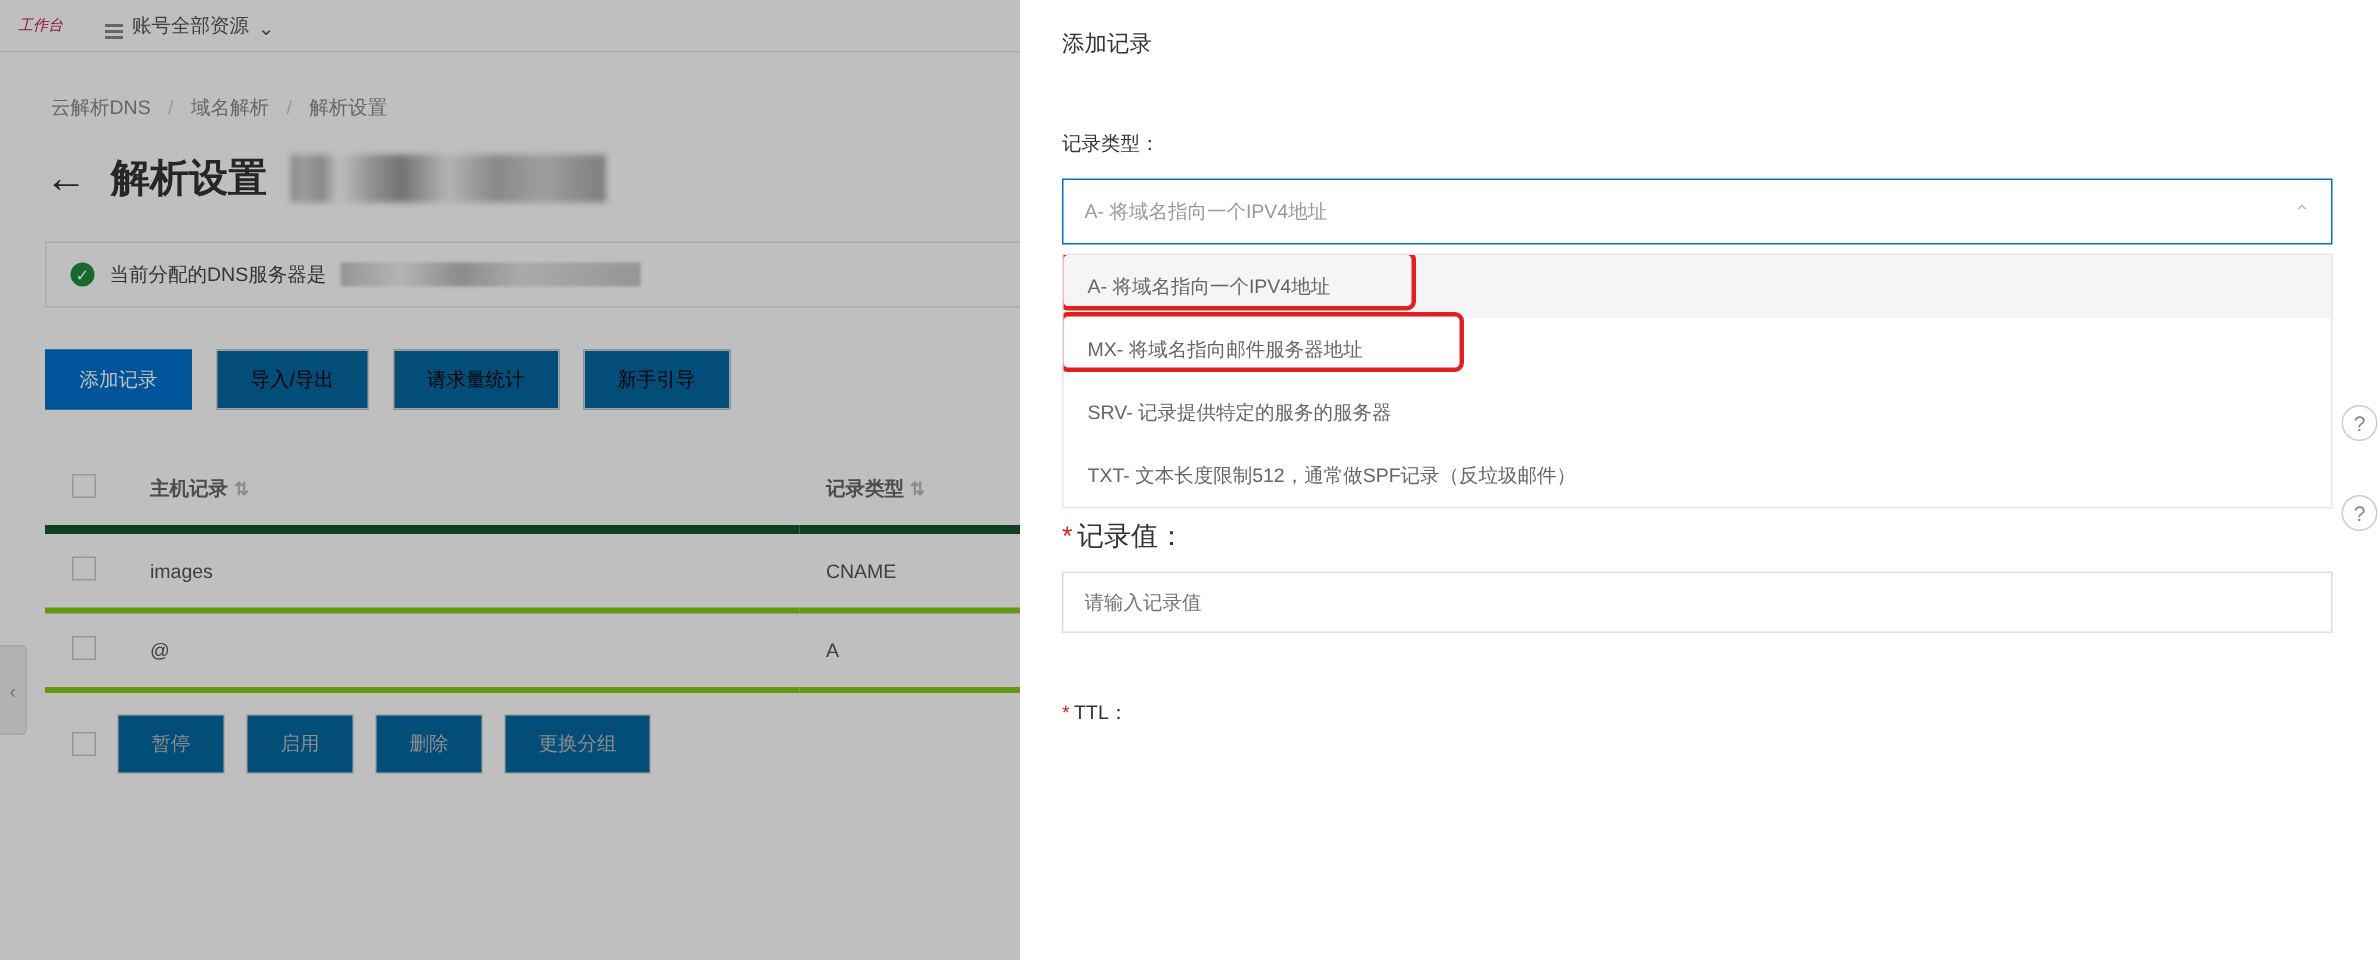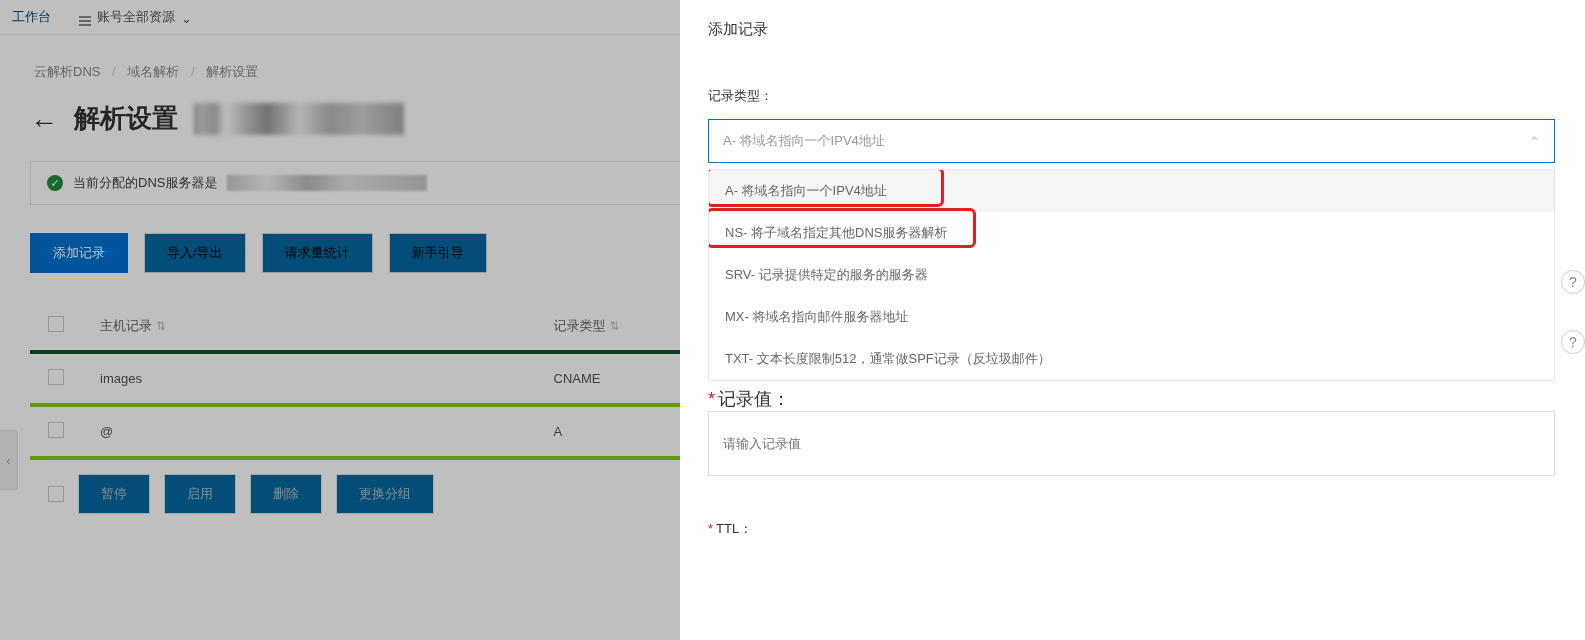--- a/index.html
+++ b/index.html
@@ -1,20 +1,20 @@
 <!DOCTYPE html>
 <html><head>
 <meta charset="utf-8">
 <style>
 * { margin: 0; padding: 0; box-sizing: border-box; }
 body { font-family: -apple-system, "Microsoft YaHei", sans-serif; font-size: 13px; color: #333; position: relative; width: 1585px; height: 640px; overflow: hidden; }
 
 
 .topbar { height: 35px; background: #fff; border-bottom: 1px solid #e6e6e6; display: flex; align-items: center; padding: 0 12px; gap: 28px; }
-.topbar-label { color: #0c4a6e; font-size: 13px; }
+.topbar-label { color: #be185d; font-size: 10px; font-style: italic; }
 .resource-selector { display: flex; align-items: flex-end; gap: 6px; cursor: pointer; color: #555; }
 
 
 .main-area { padding: 28px 30px; background: #fff; }
 .breadcrumb { color: #888; font-size: 13px; margin-bottom: 20px; }
 .breadcrumb span { margin: 0 4px; }
 .breadcrumb .sep { color: #ccc; }
 
 .page-title-row { display: flex; align-items: center; gap: 16px; margin-bottom: 25px; }
 .back-arrow { font-size: 28px; font-weight: bold; cursor: pointer; }
@@ -24,21 +24,21 @@
 
 .info-banner { border: 1px solid #e6e6e6; padding: 12px 16px; margin-bottom: 28px; display: flex; align-items: center; gap: 10px; font-size: 13px; color: #444; }
 .check-icon { width: 16px; height: 16px; border-radius: 50%; background: #1e8e3e; color: #fff; display: flex; align-items: center; justify-content: center; font-size: 11px; }
 
 .action-row { display: flex; gap: 16px; margin-bottom: 28px; }
 .btn { padding: 10px 22px; font-size: 13px; border: 1px solid #d9d9d9; background: #0369a1; cursor: pointer; }
 .btn-primary { background: #0070cc; color: #fff; border-color: #0070cc; }
 
 .table { width: 100%; border-collapse: collapse; }
 .table th, .table td { text-align: left; padding: 15px 18px; font-weight: normal; color: #555; font-size: 13px; }
-.table thead th { color: #666; border-bottom: 4px solid #14532d; }
+.table thead th { color: #666; border-bottom: 6px solid #14532d; font-weight: bold; }
 .table tbody td { border-bottom: 4px solid #84cc16; }
 .checkbox { width: 16px; height: 16px; border: 1px solid #ccc; display: inline-block; cursor: pointer; }
 .sort-icon { color: #bbb; margin-left: 4px; font-size: 12px; }
 
 .foot-actions { display: flex; align-items: center; gap: 14px; padding: 14px 18px; }
 .foot-actions .btn { color: #bbb; border-color: #e0e0e0; }
 
 
 .dim { position: absolute; left: 0; top: 0; width: 680px; height: 640px; background: rgba(0,0,0,.25); pointer-events: none; }
 
@@ -50,21 +50,21 @@
 .chev { color: #bbb; }
 
 .dropdown { margin-top: 6px; border: 1px solid #e6e6e6; max-height: 295px; overflow-y: auto; position: relative; }
 .dropdown-item { padding: 12px 16px; color: #666; cursor: pointer; font-size: 13px; }
 .dropdown-item.active { background: #f5f5f5; }
 .red-box1 { position: absolute; left: -3px; top: -3px; width: 238px; height: 40px; border: 3px solid #e02020; border-radius: 6px; pointer-events: none; }
 .red-box2 { position: absolute; left: -3px; top: 38px; width: 270px; height: 40px; border: 3px solid #e02020; border-radius: 6px; pointer-events: none; }
 
 .record-val-label { margin-top: 6px; font-size: 18px; }
 .record-val-label .req { color: #e02020; margin-right: 3px; }
-.input-box { width: 100%; border: 1px solid #ddd; padding: 24px 14px; color: #999; font-size: 13px; }
+.input-box { width: 100%; border: 1px solid #ddd; padding: 12px 14px; margin-top: 12px; color: #999; font-size: 13px; }
 
 .ttl-label { margin-top: 44px; font-size: 13px; }
 .ttl-label .req { color: #e02020; margin-right: 3px; }
 
 .help-icon { position: absolute; right: 0; width: 24px; height: 24px; border: 1px solid #ccc; border-radius: 50%; color: #888; display: flex; align-items: center; justify-content: center; font-size: 14px; background: #fff; }
 .help1 { top: 270px; }
 .help2 { top: 330px; }
 
 .watermark { position: absolute; right: 18px; bottom: 10px; color: rgba(120,120,120,.55); font-size: 14px; }
 .sidebar-tab { position: absolute; left: 0; top: 430px; width: 18px; height: 60px; background: #eee; border: 1px solid #ddd; border-left: none; border-radius: 0 4px 4px 0; display: flex; align-items: center; justify-content: center; color: #999; cursor: pointer; }
@@ -161,23 +161,22 @@
   </div>
   <div class="select-box">
     <span>A- 将域名指向一个IPV4地址</span>
     <span class="chev">⌃</span>
   </div>
 
   <div class="dropdown">
     <div class="red-box1"></div>
     <div class="red-box2"></div>
     <div class="dropdown-item active">A- 将域名指向一个IPV4地址</div>
-    <div class="dropdown-item">NS- 将子域名指定其他DNS服务器解析</div>
+    <div class="dropdown-item">MX- 将域名指向邮件服务器地址</div>
     <div class="dropdown-item">SRV- 记录提供特定的服务的服务器</div>
-    <div class="dropdown-item">MX- 将域名指向邮件服务器地址</div>
     <div class="dropdown-item">TXT- 文本长度限制512，通常做SPF记录（反垃圾邮件）</div>
 
   </div>
 
   <div class="record-val-label">
     <span class="req">*</span><span>记录值</span>：
   </div>
   <input class="input-box" placeholder="请输入记录值" style="">
 
   <div class="ttl-label">

